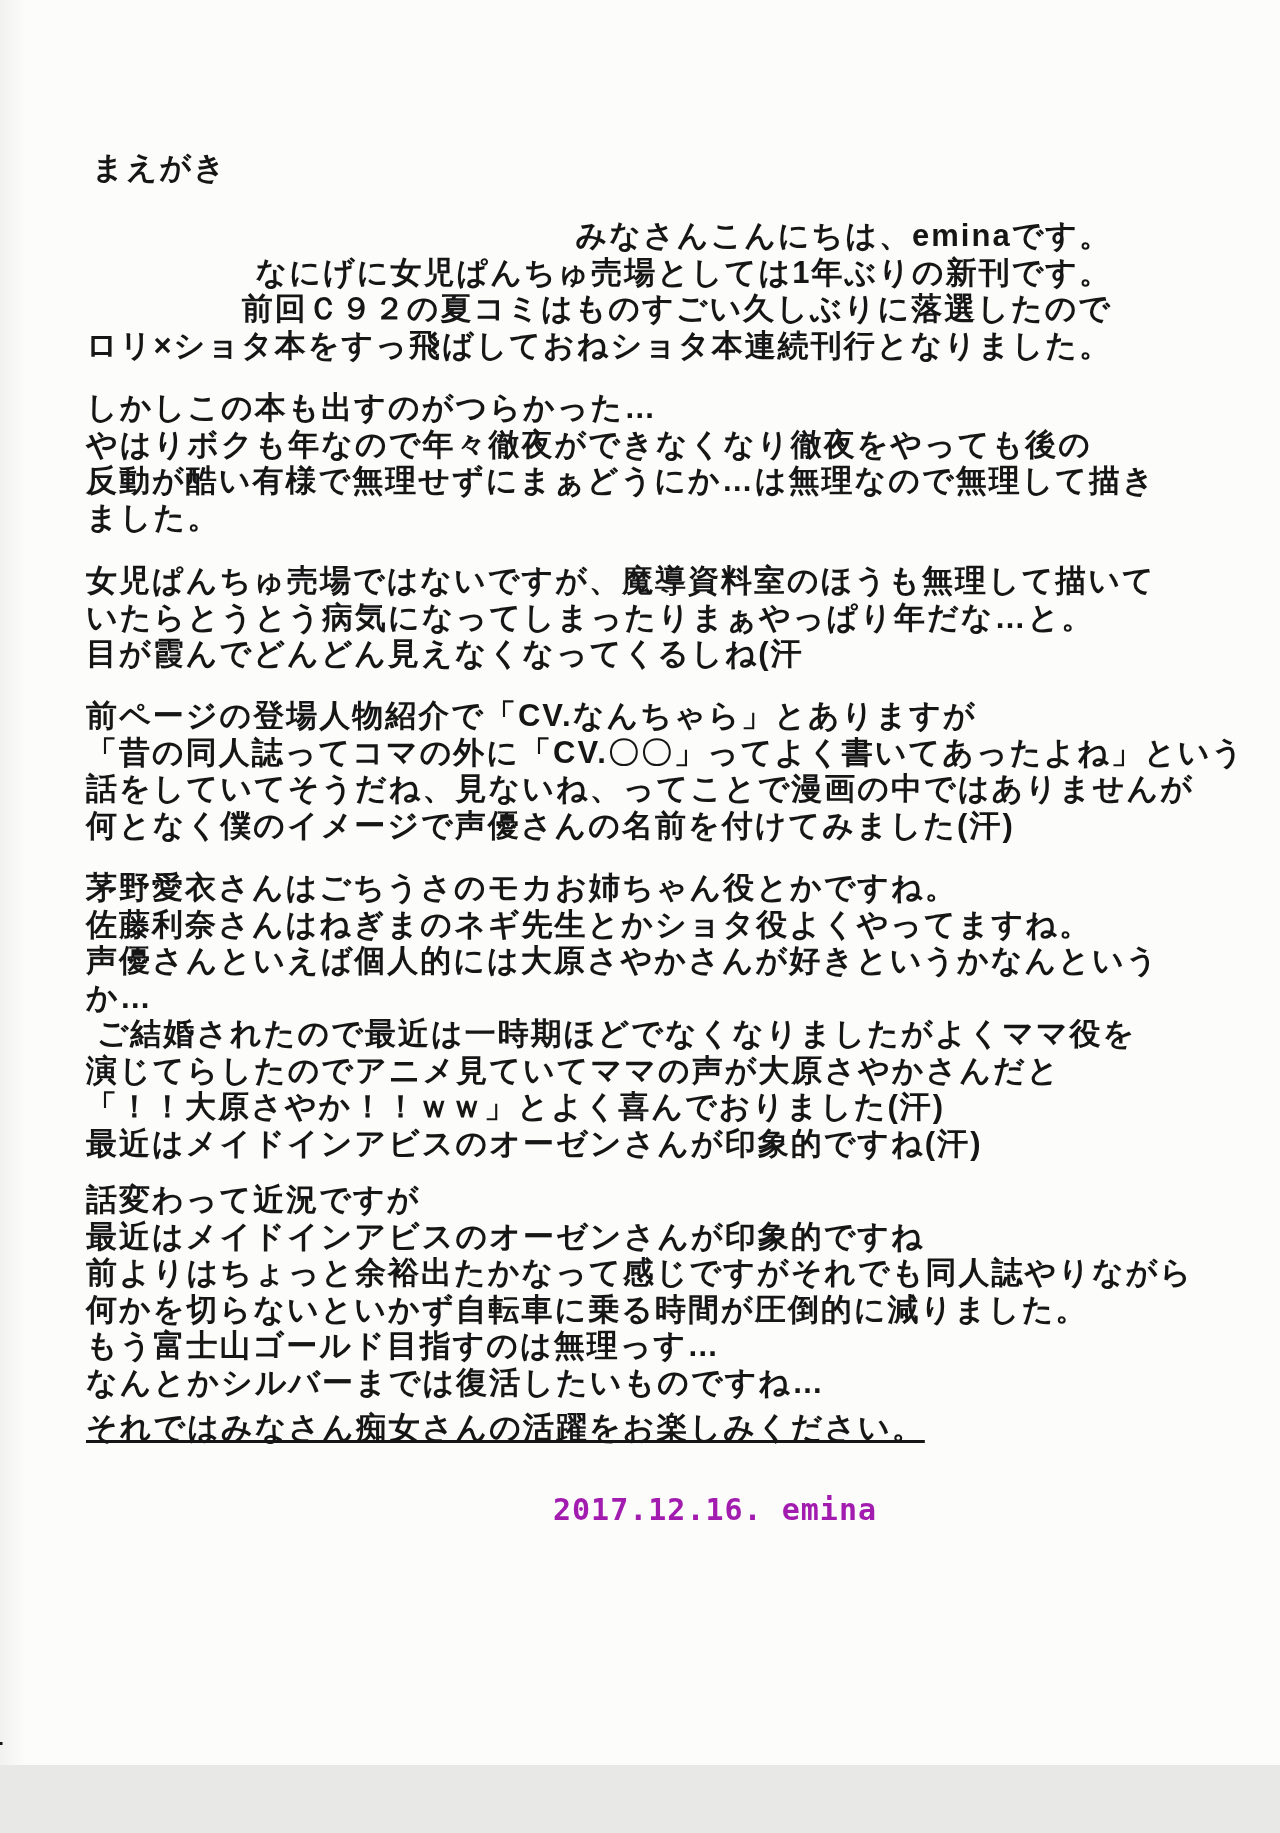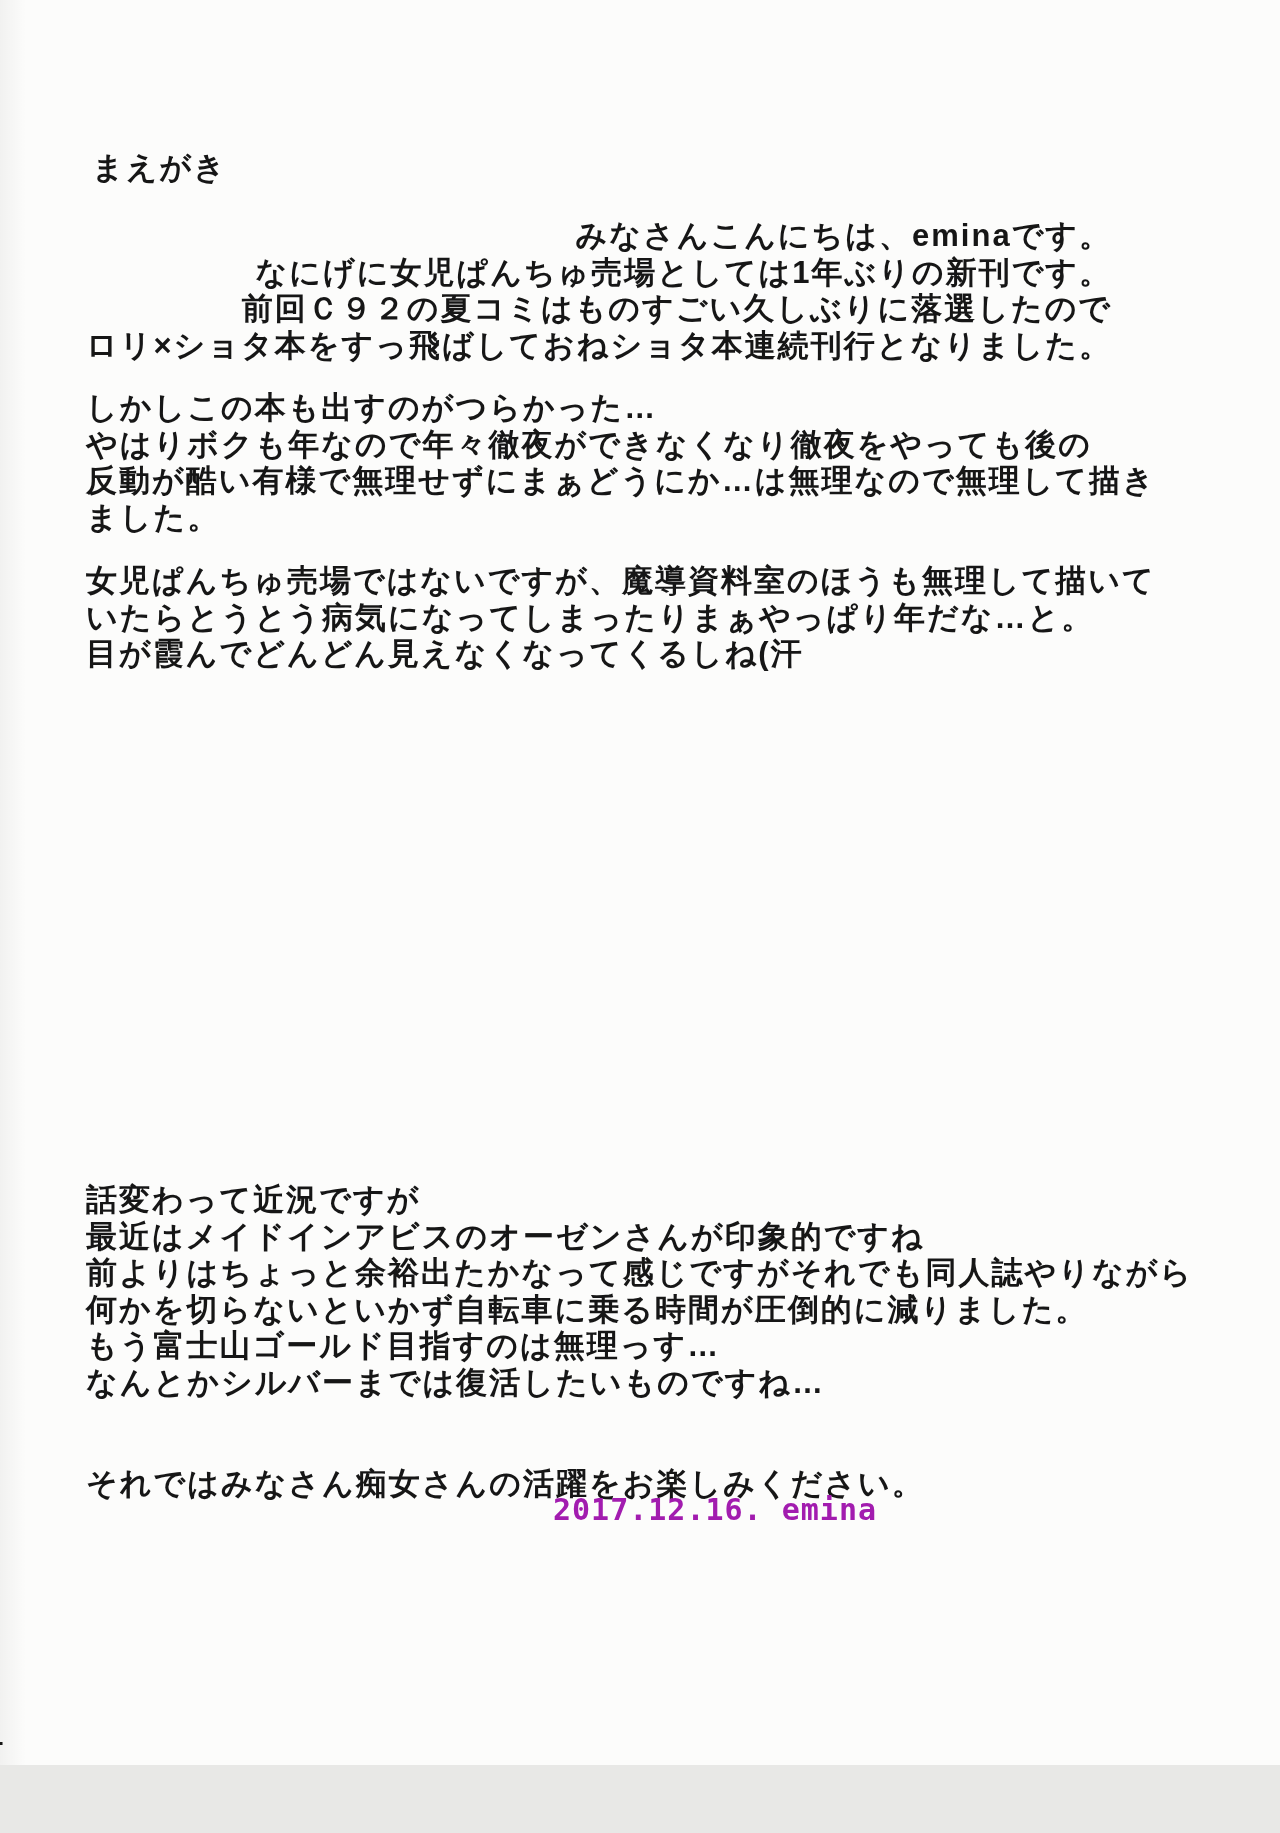--- a/index.html
+++ b/index.html
@@ -35,21 +35,21 @@
     letter-spacing: 2px;
     color: #161616;
   }
   .heading   { left: 92px;  top: 150px; }
   .p-intro   { left: 86px;  top: 218px; text-align: right; }
   .p-tough   { left: 86px;  top: 390px; }
   .p-sick    { left: 86px;  top: 563px; }
   .p-cv      { left: 86px;  top: 698px; }
   .p-seiyuu  { left: 86px;  top: 870px; }
   .p-life    { left: 86px;  top: 1182px; }
-  .p-closing { left: 86px;  top: 1466px; }
+  .p-closing { left: 86px;  top: 1410px; text-decoration: underline; }
   .date-sig {
     position: absolute;
     left: 553px;
     top: 1492px;
     font-family: "DejaVu Sans Mono", monospace;
     font-size: 30px;
     font-weight: 700;
     letter-spacing: 1px;
     color: #a21caf;
     white-space: pre;
@@ -77,21 +77,33 @@
 
   <div class="txt p-sick">女児ぱんちゅ売場ではないですが、魔導資料室のほうも無理して描いて
 いたらとうとう病気になってしまったりまぁやっぱり年だな…と。
 目が霞んでどんどん見えなくなってくるしね(汗</div>
 
   <div class="txt p-tough">しかしこの本も出すのがつらかった…
 やはりボクも年なので年々徹夜ができなくなり徹夜をやっても後の
 反動が酷い有様で無理せずにまぁどうにか…は無理なので無理して描き
 ました。</div>
 
+  <div class="txt p-cv">前ページの登場人物紹介で「CV.なんちゃら」とありますが
+「昔の同人誌ってコマの外に「CV.〇〇」ってよく書いてあったよね」という
+話をしていてそうだね、見ないね、ってことで漫画の中ではありませんが
+何となく僕のイメージで声優さんの名前を付けてみました(汗)</div>
 
+  <div class="txt p-seiyuu">茅野愛衣さんはごちうさのモカお姉ちゃん役とかですね。
+佐藤利奈さんはねぎまのネギ先生とかショタ役よくやってますね。
+声優さんといえば個人的には大原さやかさんが好きというかなんという
+か…
+ ご結婚されたので最近は一時期ほどでなくなりましたがよくママ役を
+演じてらしたのでアニメ見ていてママの声が大原さやかさんだと
+「！！大原さやか！！ｗｗ」とよく喜んでおりました(汗)
+最近はメイドインアビスのオーゼンさんが印象的ですね(汗)</div>
 
   <div class="txt p-life">話変わって近況ですが
 最近はメイドインアビスのオーゼンさんが印象的ですね
 前よりはちょっと余裕出たかなって感じですがそれでも同人誌やりながら
 何かを切らないといかず自転車に乗る時間が圧倒的に減りました。
 もう富士山ゴールド目指すのは無理っす…
 なんとかシルバーまでは復活したいものですね…</div>
 
   <div class="txt p-closing">それではみなさん痴女さんの活躍をお楽しみください。</div>
 

